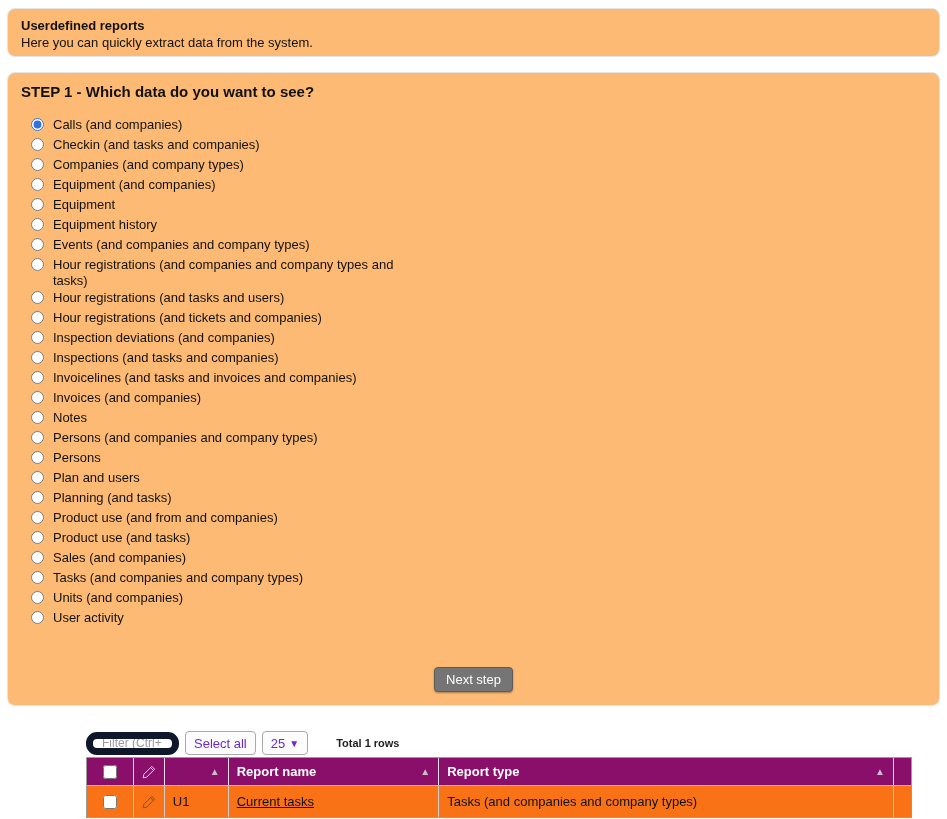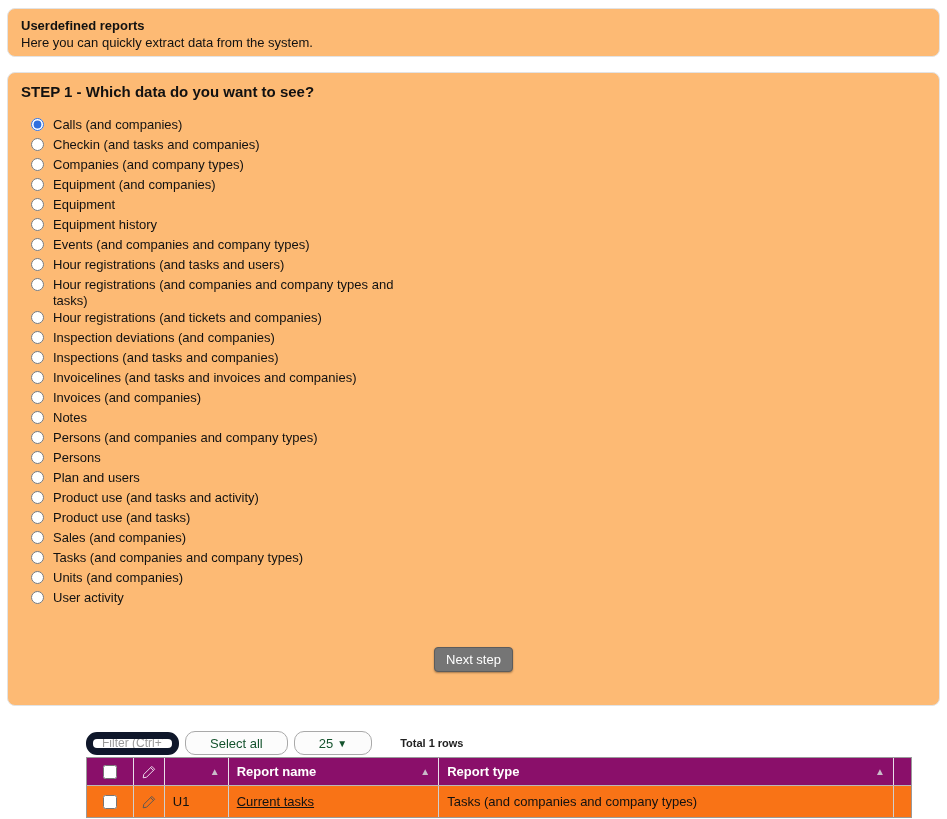--- a/index.html
+++ b/index.html
@@ -41,22 +41,22 @@
   .grid-area { margin:25px 0 0 86px; width:826px; }
   .controls { display:flex; align-items:center; height:24px; }
   .filter-input {
     width:93px; height:23px; border:7px solid #0f172a; border-radius:11px;
     padding:0 9px; font-size:12px; font-family:"Liberation Sans", sans-serif;
     color:#333; background:#fff; outline:none;
   }
   .filter-input::placeholder { color:#9a9a9a; }
   .ctl-btn {
     margin-left:6px; height:24px; background:#fcfcfc; border:1px solid #a9a9a9;
-    border-radius:10px; font-size:13px; font-family:"Liberation Sans", sans-serif;
-    color:#14532d; padding:0 24px; cursor:pointer; display:inline-flex;
+    border-radius:4px; font-size:13px; font-family:"Liberation Sans", sans-serif;
+    color:#6d28d9; padding:0 8px; cursor:pointer; display:inline-flex;
     align-items:center; gap:4px;
   }
   .ctl-btn .dd-arrow { font-size:10px; }
   .total-rows { margin-left:28px; font-size:11px; font-weight:bold; color:#222; }
 
   .grid { margin-top:2px; border:1px solid #9a9a9a; width:826px; background:#fff; }
   .g-row { display:flex; }
   .g-head { background:#8a0f6a; color:#fff; height:27px; }
   .g-body { background:#f97316; height:32px; border-top:1px solid #b9b9b9; }
   .g-cell {
@@ -119,28 +119,28 @@
     <label class="opt">
       <input type="radio" name="step1" style="">
       <span class="opt-label">Equipment history</span>
     </label>
     <label class="opt">
       <input type="radio" name="step1" style="">
       <span class="opt-label">Events (and companies and company types)</span>
     </label>
     <label class="opt">
       <input type="radio" name="step1" style="">
+      <span class="opt-label">Hour registrations (and companies and company types and tasks)</span>
+    </label>
+    <label class="opt">
+      <input type="radio" name="step1" style="">
       <span class="opt-label">Hour registrations (and tasks and users)</span>
     </label>
     <label class="opt">
       <input type="radio" name="step1" style="">
-      <span class="opt-label">Hour registrations (and companies and company types and tasks)</span>
-    </label>
-    <label class="opt">
-      <input type="radio" name="step1" style="">
       <span class="opt-label">Hour registrations (and tickets and companies)</span>
     </label>
     <label class="opt">
       <input type="radio" name="step1" style="">
       <span class="opt-label">Inspection deviations (and companies)</span>
     </label>
     <label class="opt">
       <input type="radio" name="step1" style="">
       <span class="opt-label">Inspections (and tasks and companies)</span>
     </label>
@@ -163,21 +163,25 @@
     <label class="opt">
       <input type="radio" name="step1" style="">
       <span class="opt-label">Persons</span>
     </label>
     <label class="opt">
       <input type="radio" name="step1" style="">
       <span class="opt-label">Plan and users</span>
     </label>
     <label class="opt">
       <input type="radio" name="step1" style="">
-      <span class="opt-label">Product use (and tasks and activity)</span>
+      <span class="opt-label">Planning (and tasks)</span>
+    </label>
+    <label class="opt">
+      <input type="radio" name="step1" style="">
+      <span class="opt-label">Product use (and from and companies)</span>
     </label>
     <label class="opt">
       <input type="radio" name="step1" style="">
       <span class="opt-label">Product use (and tasks)</span>
     </label>
     <label class="opt">
       <input type="radio" name="step1" style="">
       <span class="opt-label">Sales (and companies)</span>
     </label>
     <label class="opt">

